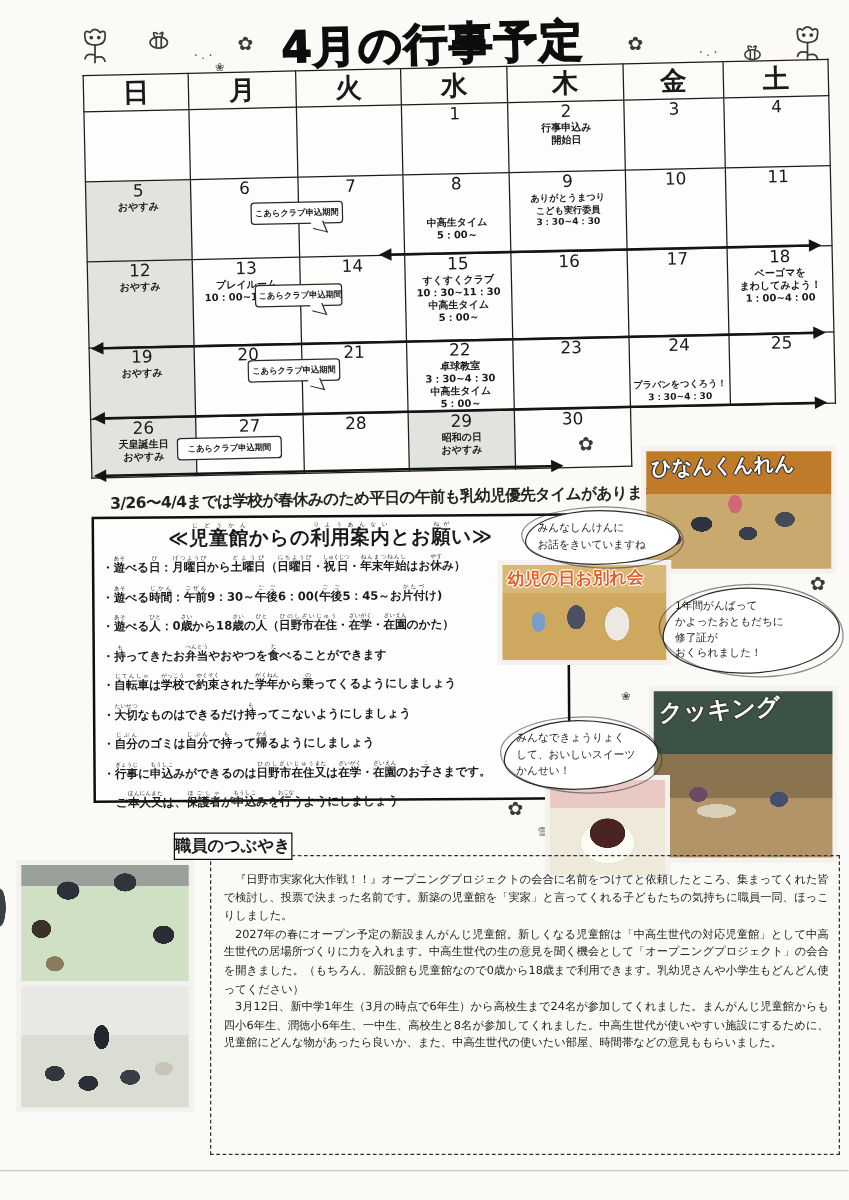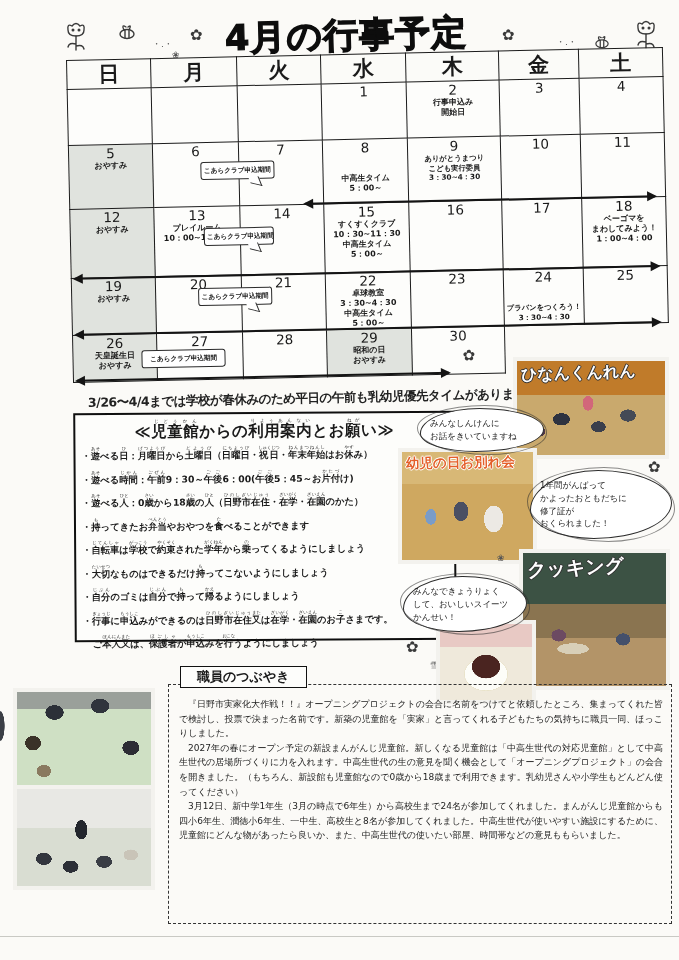--- a/index.html
+++ b/index.html
@@ -97,21 +97,21 @@
   #photo-evac{left:517px;top:361px;width:148px;height:94px;
     background:
       radial-gradient(14px 10px at 30% 62%, #2e3340 60%, transparent 61%),
       radial-gradient(12px 9px at 55% 70%, #3a3f4c 60%, transparent 61%),
       radial-gradient(13px 10px at 75% 58%, #444a56 60%, transparent 61%),
       radial-gradient(10px 8px at 15% 75%, #50384a 60%, transparent 61%),
       radial-gradient(9px 12px at 48% 45%, #d2677a 60%, transparent 61%),
       linear-gradient(#c07b2a 0 36%, #c9a96d 36% 100%);}
   #photo-evac .cap{font-size:16px;transform:rotate(-2deg);}
 
-  #photo-farewell{left:402px;top:452px;width:131px;height:108px;
+  #photo-farewell{left:402px;top:452px;width:131px;height:76px;
     background:
       radial-gradient(16px 22px at 70% 62%, #ece9e4 60%, transparent 61%),
       radial-gradient(12px 16px at 45% 55%, #4a4f63 60%, transparent 61%),
       radial-gradient(9px 13px at 22% 60%, #7a9cc8 60%, transparent 61%),
       linear-gradient(#d8b876 0 30%, #cfa860 30% 100%);}
   #photo-farewell .cap{font-size:13.5px;transform:rotate(-1deg);}
 
   #photo-cooking{left:523px;top:553px;width:143px;height:133px;
     background:
       radial-gradient(12px 10px at 25% 62%, #6c4a62 60%, transparent 61%),
@@ -139,21 +139,21 @@
       radial-gradient(10px 16px at 48% 42%, #23262d 60%, transparent 61%),
       radial-gradient(13px 10px at 20% 72%, #33363e 60%, transparent 61%),
       radial-gradient(13px 10px at 40% 80%, #2c2f37 60%, transparent 61%),
       radial-gradient(13px 10px at 65% 75%, #3a3d45 60%, transparent 61%),
       radial-gradient(12px 9px at 85% 68%, #c9c4b8 60%, transparent 61%),
       linear-gradient(#e8e8e4 0 40%, #d9ddd2 40% 100%);}
 
   
   #staff-title{
     left:139px;top:666px;border:1.5px solid #111;background:#fdfdfb;
-    font-size:13px;font-weight:800;padding:1px 16px;z-index:5;white-space:nowrap;margin-left:41px;
+    font-size:13px;font-weight:800;padding:1px 0;z-index:5;white-space:nowrap;
   }
   #staff-box{
     left:168px;top:684px;width:504px;height:240px;box-sizing:border-box;
     border:1.6px dashed #333;padding:12px 8px 0 10px;background:transparent;
   }
   #staff-box p{margin:0;font-size:9px;line-height:14.6px;text-indent:1em;
     text-align:justify;color:#222;}
   #staff-box .sig{display:inline-block;margin-left:16px;text-indent:0;font-weight:600;}
 
   #bottom-line{left:0;top:936px;width:679px;height:1px;background:#c9c9c4;}

